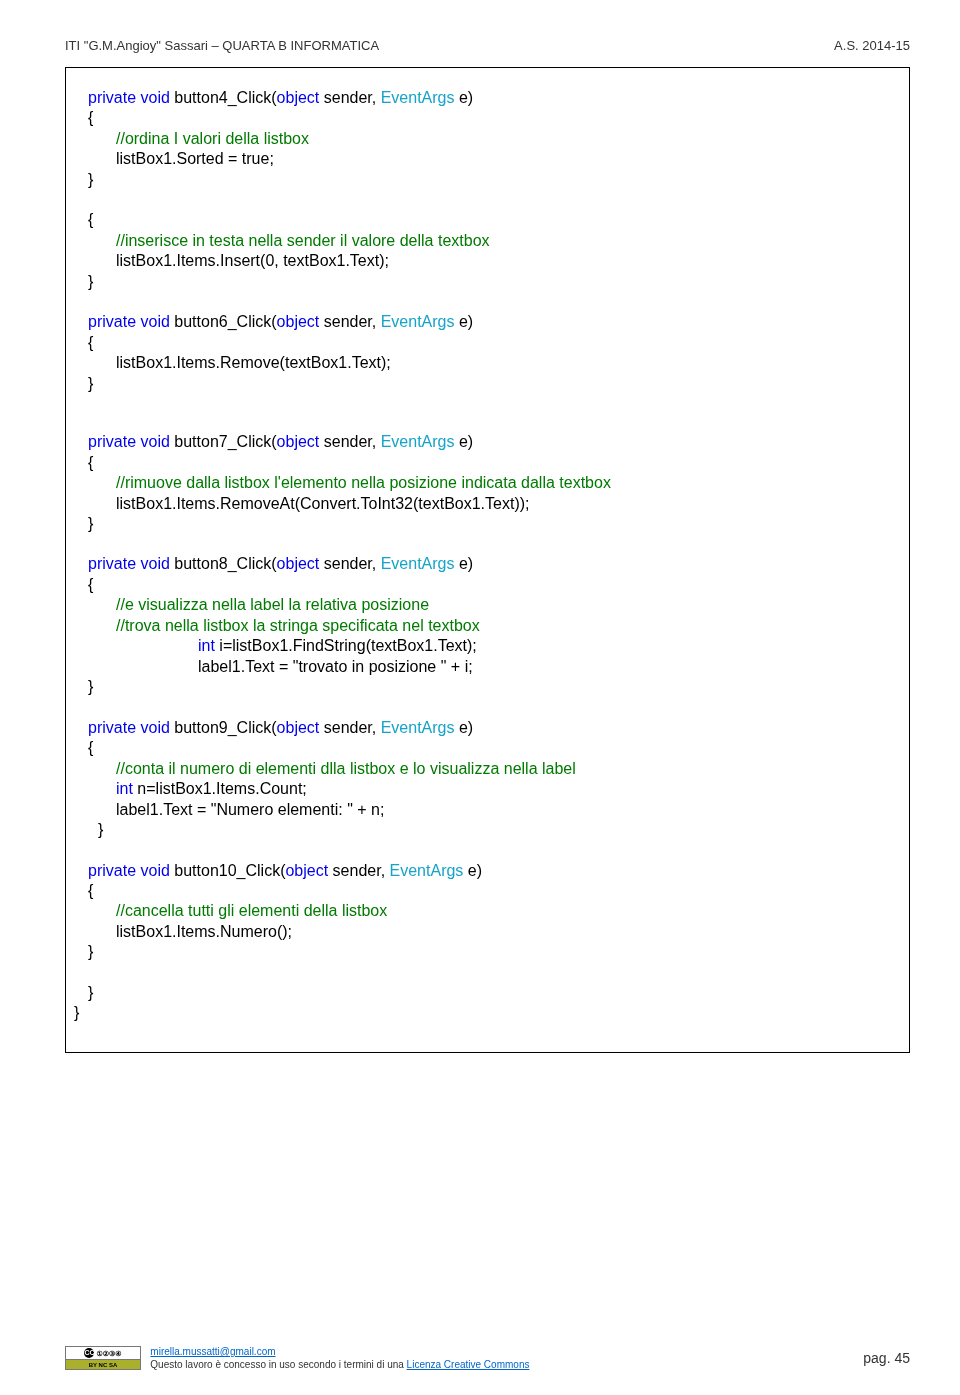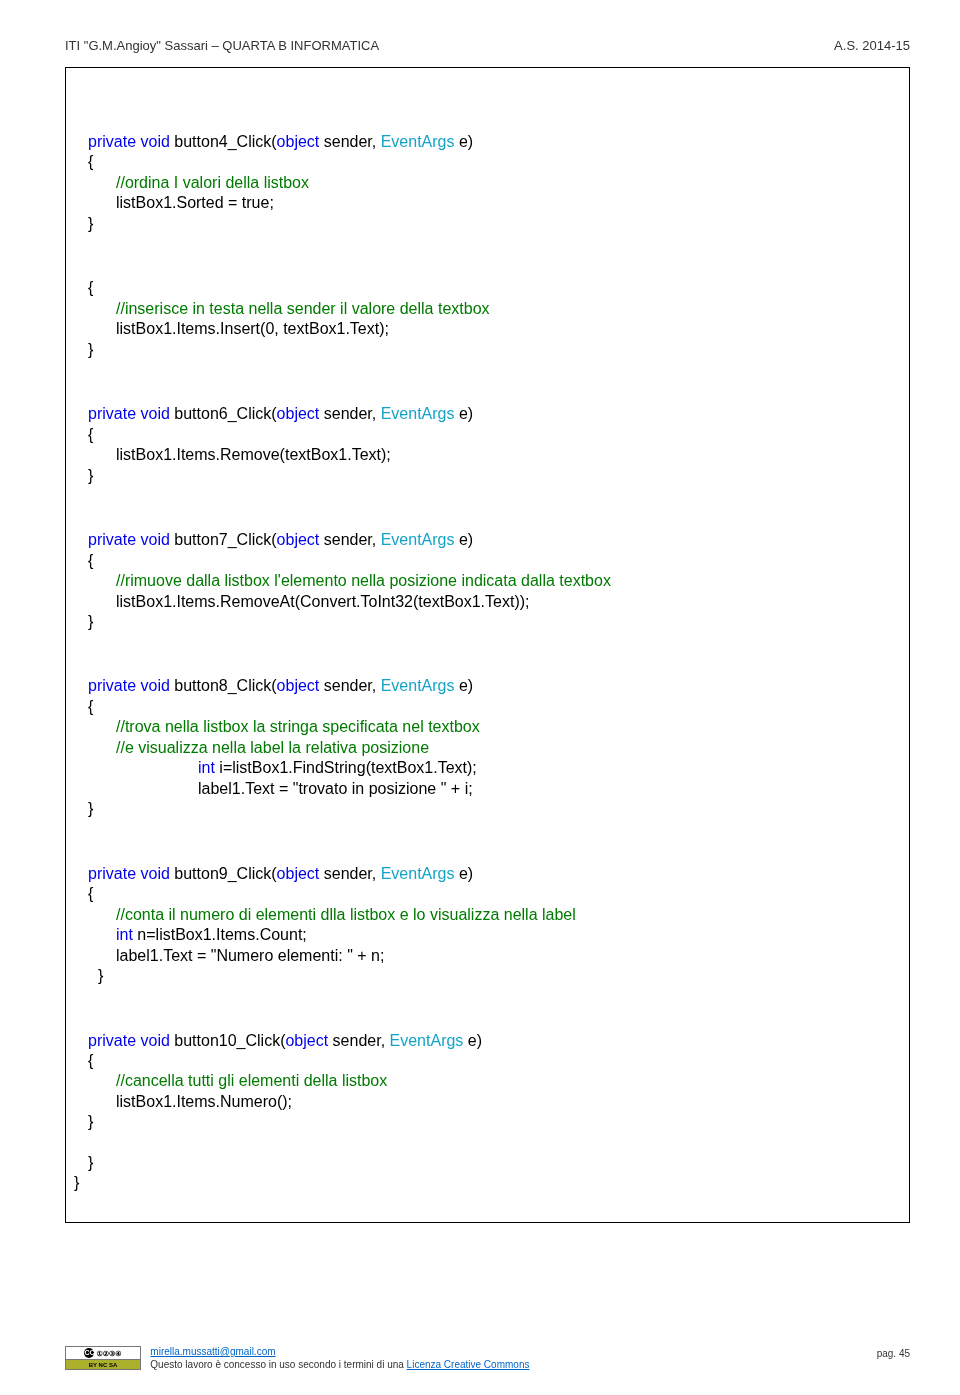--- a/index.html
+++ b/index.html
@@ -23,21 +23,21 @@
     color: #333;
     margin-bottom: 14px;
   }
   .code-box {
     border: 1px solid #000;
     padding: 20px 22px 28px 22px;
     font-size: 16px;
     line-height: 1.28;
     color: #000;
   }
-  .code-box .blk { margin-bottom: 20px; margin-top: 44px; }
+  .code-box .blk { margin-bottom: 20px; }
   .code-box .lastblk { margin-bottom: 0; }
   .kw { color: #0000ee; }
   .typ { color: #15a4c8; }
   .cmt { color: #007a00; }
   .ind { display:inline-block; width: 28px; }
   .iind { display:inline-block; width: 110px; }
   .footer {
     position: absolute;
     bottom: 24px;
     left: 65px;
@@ -58,21 +58,21 @@
     vertical-align:top;
     margin-right:6px;
     padding-top:0px;
     box-sizing:border-box;
   }
   .cc .row1{background:#fff;border-bottom:1px solid #777;display:flex;align-items:center;justify-content:center;gap:2px;height:12px;}
   .cc .row2{display:flex;align-items:center;justify-content:center;gap:3px;height:11px;}
   .circ{display:inline-block;width:10px;height:10px;border-radius:50%;background:#000;color:#fff;font-size:7px;line-height:10px;}
   .foot-txt { display:inline-block; vertical-align:top; font-size:10px; line-height:1.25;}
   .link { color: #0066cc; text-decoration: underline; }
-  .pagenum { position:absolute; right:0; bottom:12px; font-size:10px; }
+  .pagenum { position:absolute; right:0; bottom:5px; font-size:14px; }
 </style>
 </head>
 <body>
 
 <div class="page">
 
   <div class="hdr">
     <span>ITI "G.M.Angioy" Sassari – QUARTA B   INFORMATICA</span>
     <span>A.S. 2014-15</span>
   </div>
@@ -105,22 +105,22 @@
       <div><span class="kw">private</span> <span class="kw">void</span> <span>button7_Click(</span><span class="kw">object</span><span> sender, </span><span class="typ">EventArgs</span><span> e)</span></div>
       <div>{</div>
       <div><span class="ind"></span><span class="cmt">//rimuove dalla listbox l'elemento nella posizione indicata dalla textbox</span></div>
       <div><span class="ind"></span><span>listBox1.Items.RemoveAt(Convert.ToInt32(textBox1.Text));</span></div>
       <div>}</div>
     </div>
 
     <div class="blk">
       <div><span class="kw">private</span> <span class="kw">void</span> <span>button8_Click(</span><span class="kw">object</span><span> sender, </span><span class="typ">EventArgs</span><span> e)</span></div>
       <div>{</div>
+      <div><span class="ind"></span><span class="cmt">//e visualizza nella label la relativa posizione</span></div>
       <div><span class="ind"></span><span class="cmt">//trova nella listbox la stringa specificata nel textbox</span></div>
-      <div><span class="ind"></span><span class="cmt">//e visualizza nella label la relativa posizione</span></div>
       <div><span class="iind"></span><span class="kw">int</span><span> i=listBox1.FindString(textBox1.Text);</span></div>
       <div><span class="iind"></span><span>label1.Text = "trovato in posizione " + i;</span></div>
       <div>}</div>
     </div>
 
     <div class="blk">
       <div><span class="kw">private</span> <span class="kw">void</span> <span>button9_Click(</span><span class="kw">object</span><span> sender, </span><span class="typ">EventArgs</span><span> e)</span></div>
       <div>{</div>
       <div><span class="ind"></span><span class="cmt">//conta il numero di elementi dlla listbox  e lo visualizza nella label</span></div>
       <div><span class="ind"></span><span class="kw">int</span><span> n=listBox1.Items.Count;</span></div>

